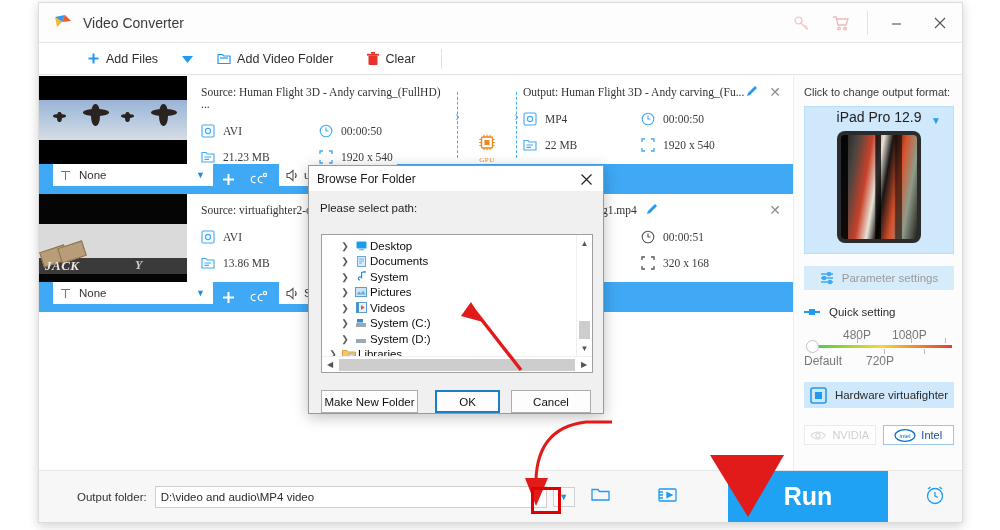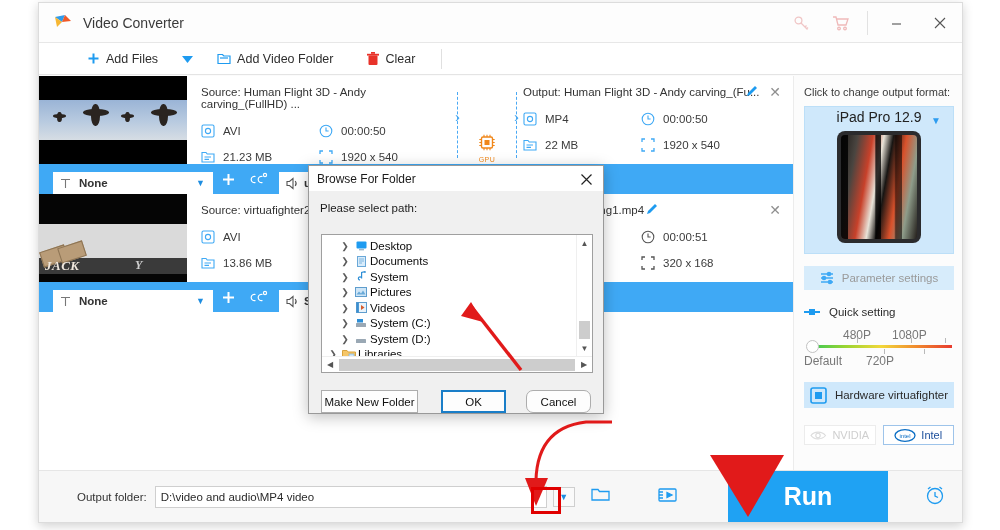--- a/index.html
+++ b/index.html
@@ -115,21 +115,21 @@
     position: absolute; left: 96px; top: 64px;
     font-family: "Liberation Serif", serif;
     font-style: italic; font-weight: bold; font-size: 12px; color: #cfcfcf;
   }
   .thumb2-card {
     position: absolute; width: 26px; height: 16px; background: #b99c78;
     transform: rotate(-18deg); border: 1px solid #8d7454;
   }
   .thumb2-bot { position: absolute; left:0; top:80px; width:148px; height:8px; background:#050505; }
 
-  .info { flex: 1; position: relative; padding: 10px 0 0 14px; }
+  .info { flex: 1; position: relative; padding: 10px 0 0 14px; font-family: Liberation Serif, serif; }
   .info-title { font-size: 11.5px; color: #333; }
   .meta-grid {
     margin-top: 14px;
     display: grid;
     grid-template-columns: 118px 1fr;
     grid-row-gap: 12px;
     font-size: 11.5px;
     color: #3b3b3b;
   }
   .meta-cell { display: flex; align-items: center; gap: 8px; }
@@ -154,21 +154,21 @@
   .out-col { width: 250px; position: relative; }
   .edit-pen { position: absolute; cursor: pointer; }
   .close-x {
     position: absolute; right: 12px; top: 8px;
     font-size: 14px; color: #8e8e8e; cursor: pointer;
   }
 
   
   .strip {
     height: 30px; background: #3fa9f5;
-    display: flex; align-items: flex-end; padding-left: 14px; gap: 0; font-weight: bold;
+    display: flex; align-items: flex-start; padding-left: 14px; gap: 0;
   }
   .none-select {
     width: 160px; height: 22px; background: #fff;
     border: 1px solid #fff;
     display: flex; align-items: center;
     font-size: 11.5px; color: #333;
     padding: 0 6px;
     position: relative;
     cursor: pointer;
   }
@@ -359,21 +359,21 @@
     display: flex; align-items: center;
   }
   .dlg-btn {
     height: 23px; background: #fdfdfd; border: 1px solid #adadad;
     font-size: 11.5px; color: #101010;
     display: flex; align-items: center; justify-content: center;
     cursor: pointer;
   }
   .btn-mnf { width: 97px; }
   .btn-ok { width: 65px; border: 2px solid #1a7ec8; margin-left: auto; }
-  .btn-cancel { width: 65px; margin-left: 20px; border-radius: 7px; }
+  .btn-cancel { width: 80px; margin-left: 11px; }
 
   
   .anno { position: absolute; z-index: 80; pointer-events: none; }
   #arrow1 { left: 455px; top: 300px; }
   #arrow2 { left: 520px; top: 420px; }
   #redbox {
     position: absolute; z-index: 81;
     left: 531px; top: 487px; width: 30px; height: 27px;
     border: 3px solid #e00000;
     pointer-events: none;

